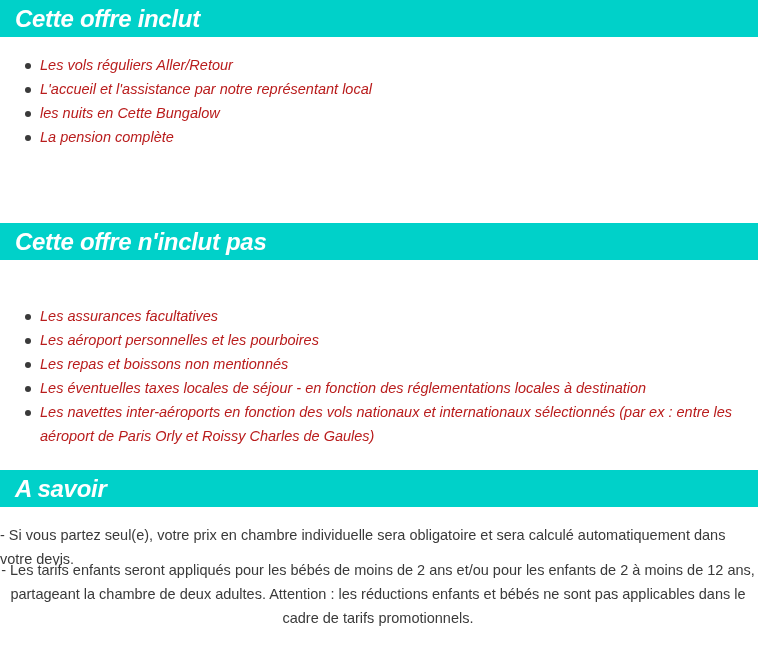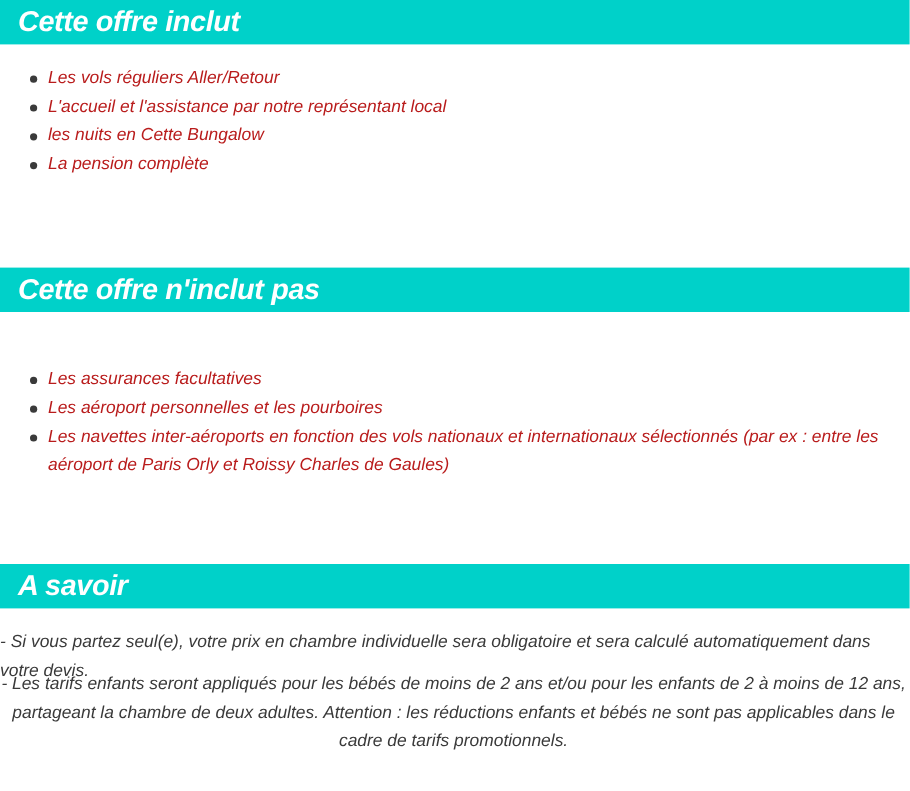--- a/index.html
+++ b/index.html
@@ -6,36 +6,38 @@
   body { width:758px; height:659px; overflow:hidden; position:relative;
          font-family:"Liberation Sans", sans-serif; color:#3a3a3a; }
   .hdr { position:absolute; left:0; width:758px; height:37px; background:#00d1c9;
          color:#ffffff; font-style:italic; font-weight:bold; font-size:24px;
          line-height:37px; padding-left:15px; box-sizing:border-box; letter-spacing:-0.3px; }
   ul.list { position:absolute; left:0; margin:0; padding:0; list-style:none; width:740px; }
   ul.list li { position:relative; padding-left:40px; font-style:italic; font-size:14.5px;
                line-height:24px; color:#b91c1c; }
   ul.list li::before { content:""; position:absolute; left:25px; top:10px; width:6px; height:6px;
                        border-radius:50%; background:#3a3a3a; }
-  .para { position:absolute; left:0; width:756px; margin:0; font-style:italic;
+  .para { position:absolute; left:0; width:756px; margin:0; 
           font-size:14.5px; line-height:24px; color:#3a3a3a; }
 </style>
 </head>
 <body>
 
 <div class="hdr" style="top:0;">Cette offre inclut</div>
 <ul class="list" style="top:53px;">
   <li>Les vols réguliers Aller/Retour</li>
   <li>L'accueil et l'assistance par notre représentant local</li>
   <li>les nuits en Cette Bungalow</li>
   <li>La pension complète</li>
 </ul>
 
 <div class="hdr" style="top:223px;">Cette offre n'inclut pas</div>
 <ul class="list" style="top:276px;margin-top:28px;">
   <li>Les assurances facultatives</li>
   <li>Les aéroport personnelles et les pourboires</li>
+  <li>Les repas et boissons non mentionnés</li>
+  <li>Les éventuelles taxes locales de séjour - en fonction des réglementations locales à destination</li>
   <li>Les navettes inter-aéroports en fonction des vols nationaux et internationaux sélectionnés (par ex : entre les aéroport de Paris Orly et Roissy Charles de Gaules)</li>
 </ul>
 
 <div class="hdr" style="top:470px;">A savoir</div>
 <p class="para" style="top:523px;">- Si vous partez seul(e), votre prix en chambre individuelle sera obligatoire et sera calculé automatiquement dans votre devis.</p>
 <p class="para" style="top:558px;text-align:center;">- Les tarifs enfants seront appliqués pour les bébés de moins de 2 ans et/ou pour les enfants de 2 à moins de 12 ans, partageant la chambre de deux adultes. Attention : les réductions enfants et bébés ne sont pas applicables dans le cadre de tarifs promotionnels.</p>
 
 </body></html>

